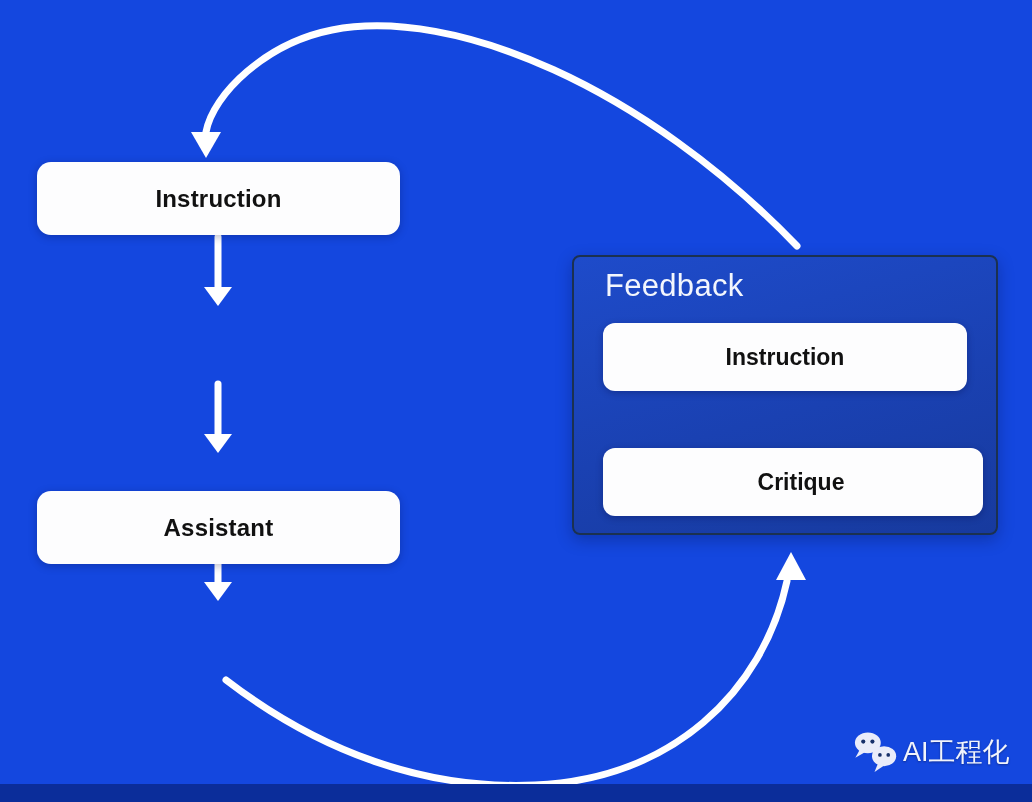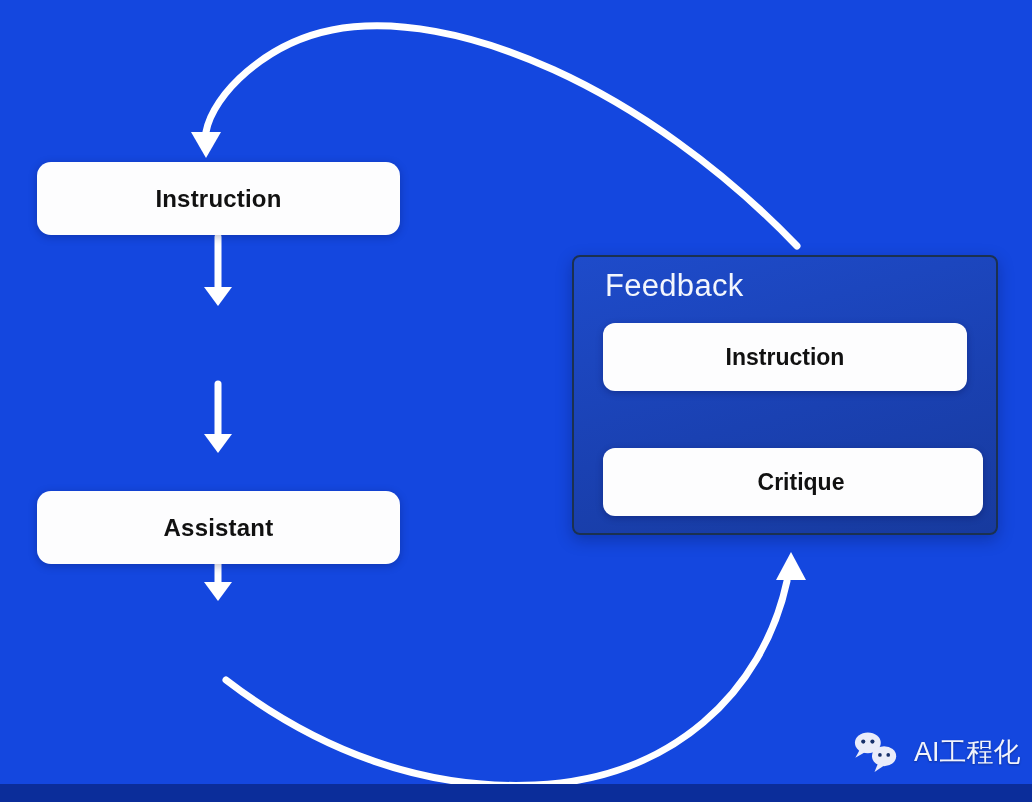--- a/index.html
+++ b/index.html
@@ -45,21 +45,21 @@
     position:absolute;left:29px;width:364px;height:68px;
     background:#fdfdfe;border-radius:12px;
     display:flex;align-items:center;justify-content:center;
     font-size:23px;font-weight:bold;color:#111;
     box-shadow:0 2px 7px rgba(0,10,60,.3);
   }
   .panel-node-0{top:66px;}
   .panel-node-1{top:191px;padding-left:16px;}
   .watermark{
     position:absolute;left:852px;top:730px;
-    display:flex;align-items:center;gap:12px;
+    display:flex;align-items:center;gap:1px;
     z-index:3;
   }
   .watermark-label{
     font-size:27px;color:#f1f4fc;font-weight:400;
     text-shadow:0 1px 2px rgba(10,20,60,.45);
     white-space:nowrap;
   }
 </style>
 </head>
 <body>

